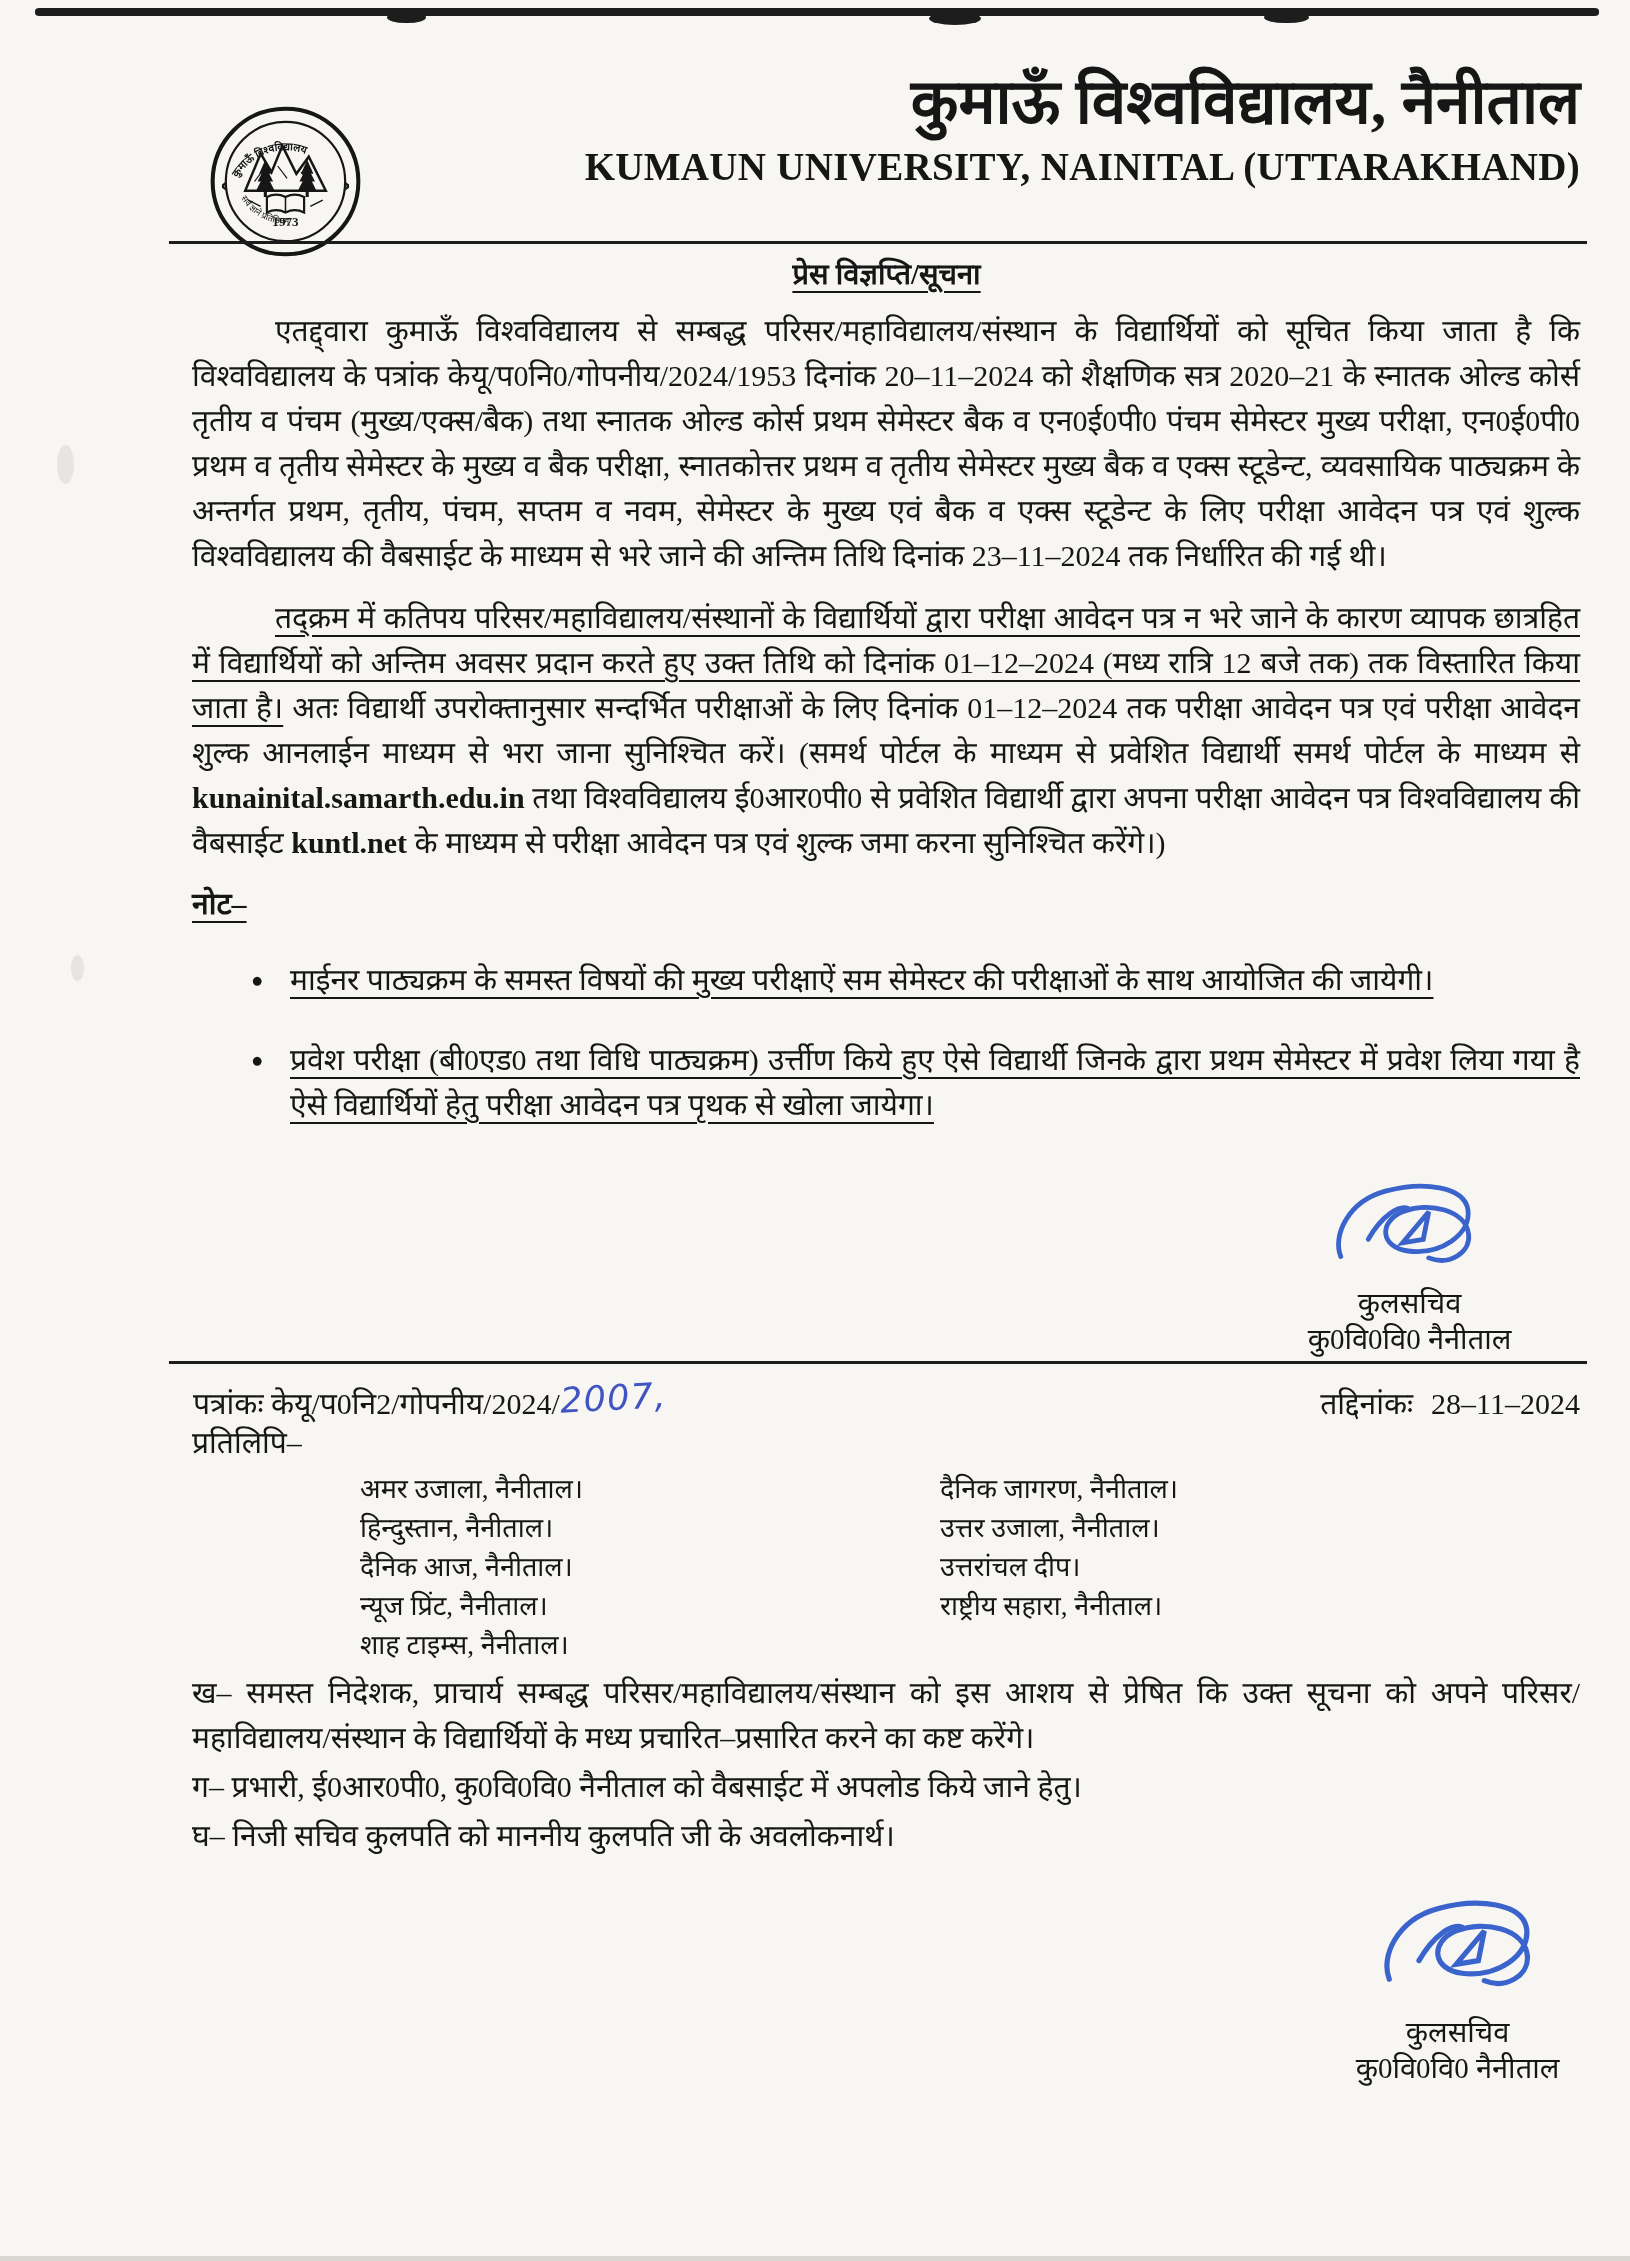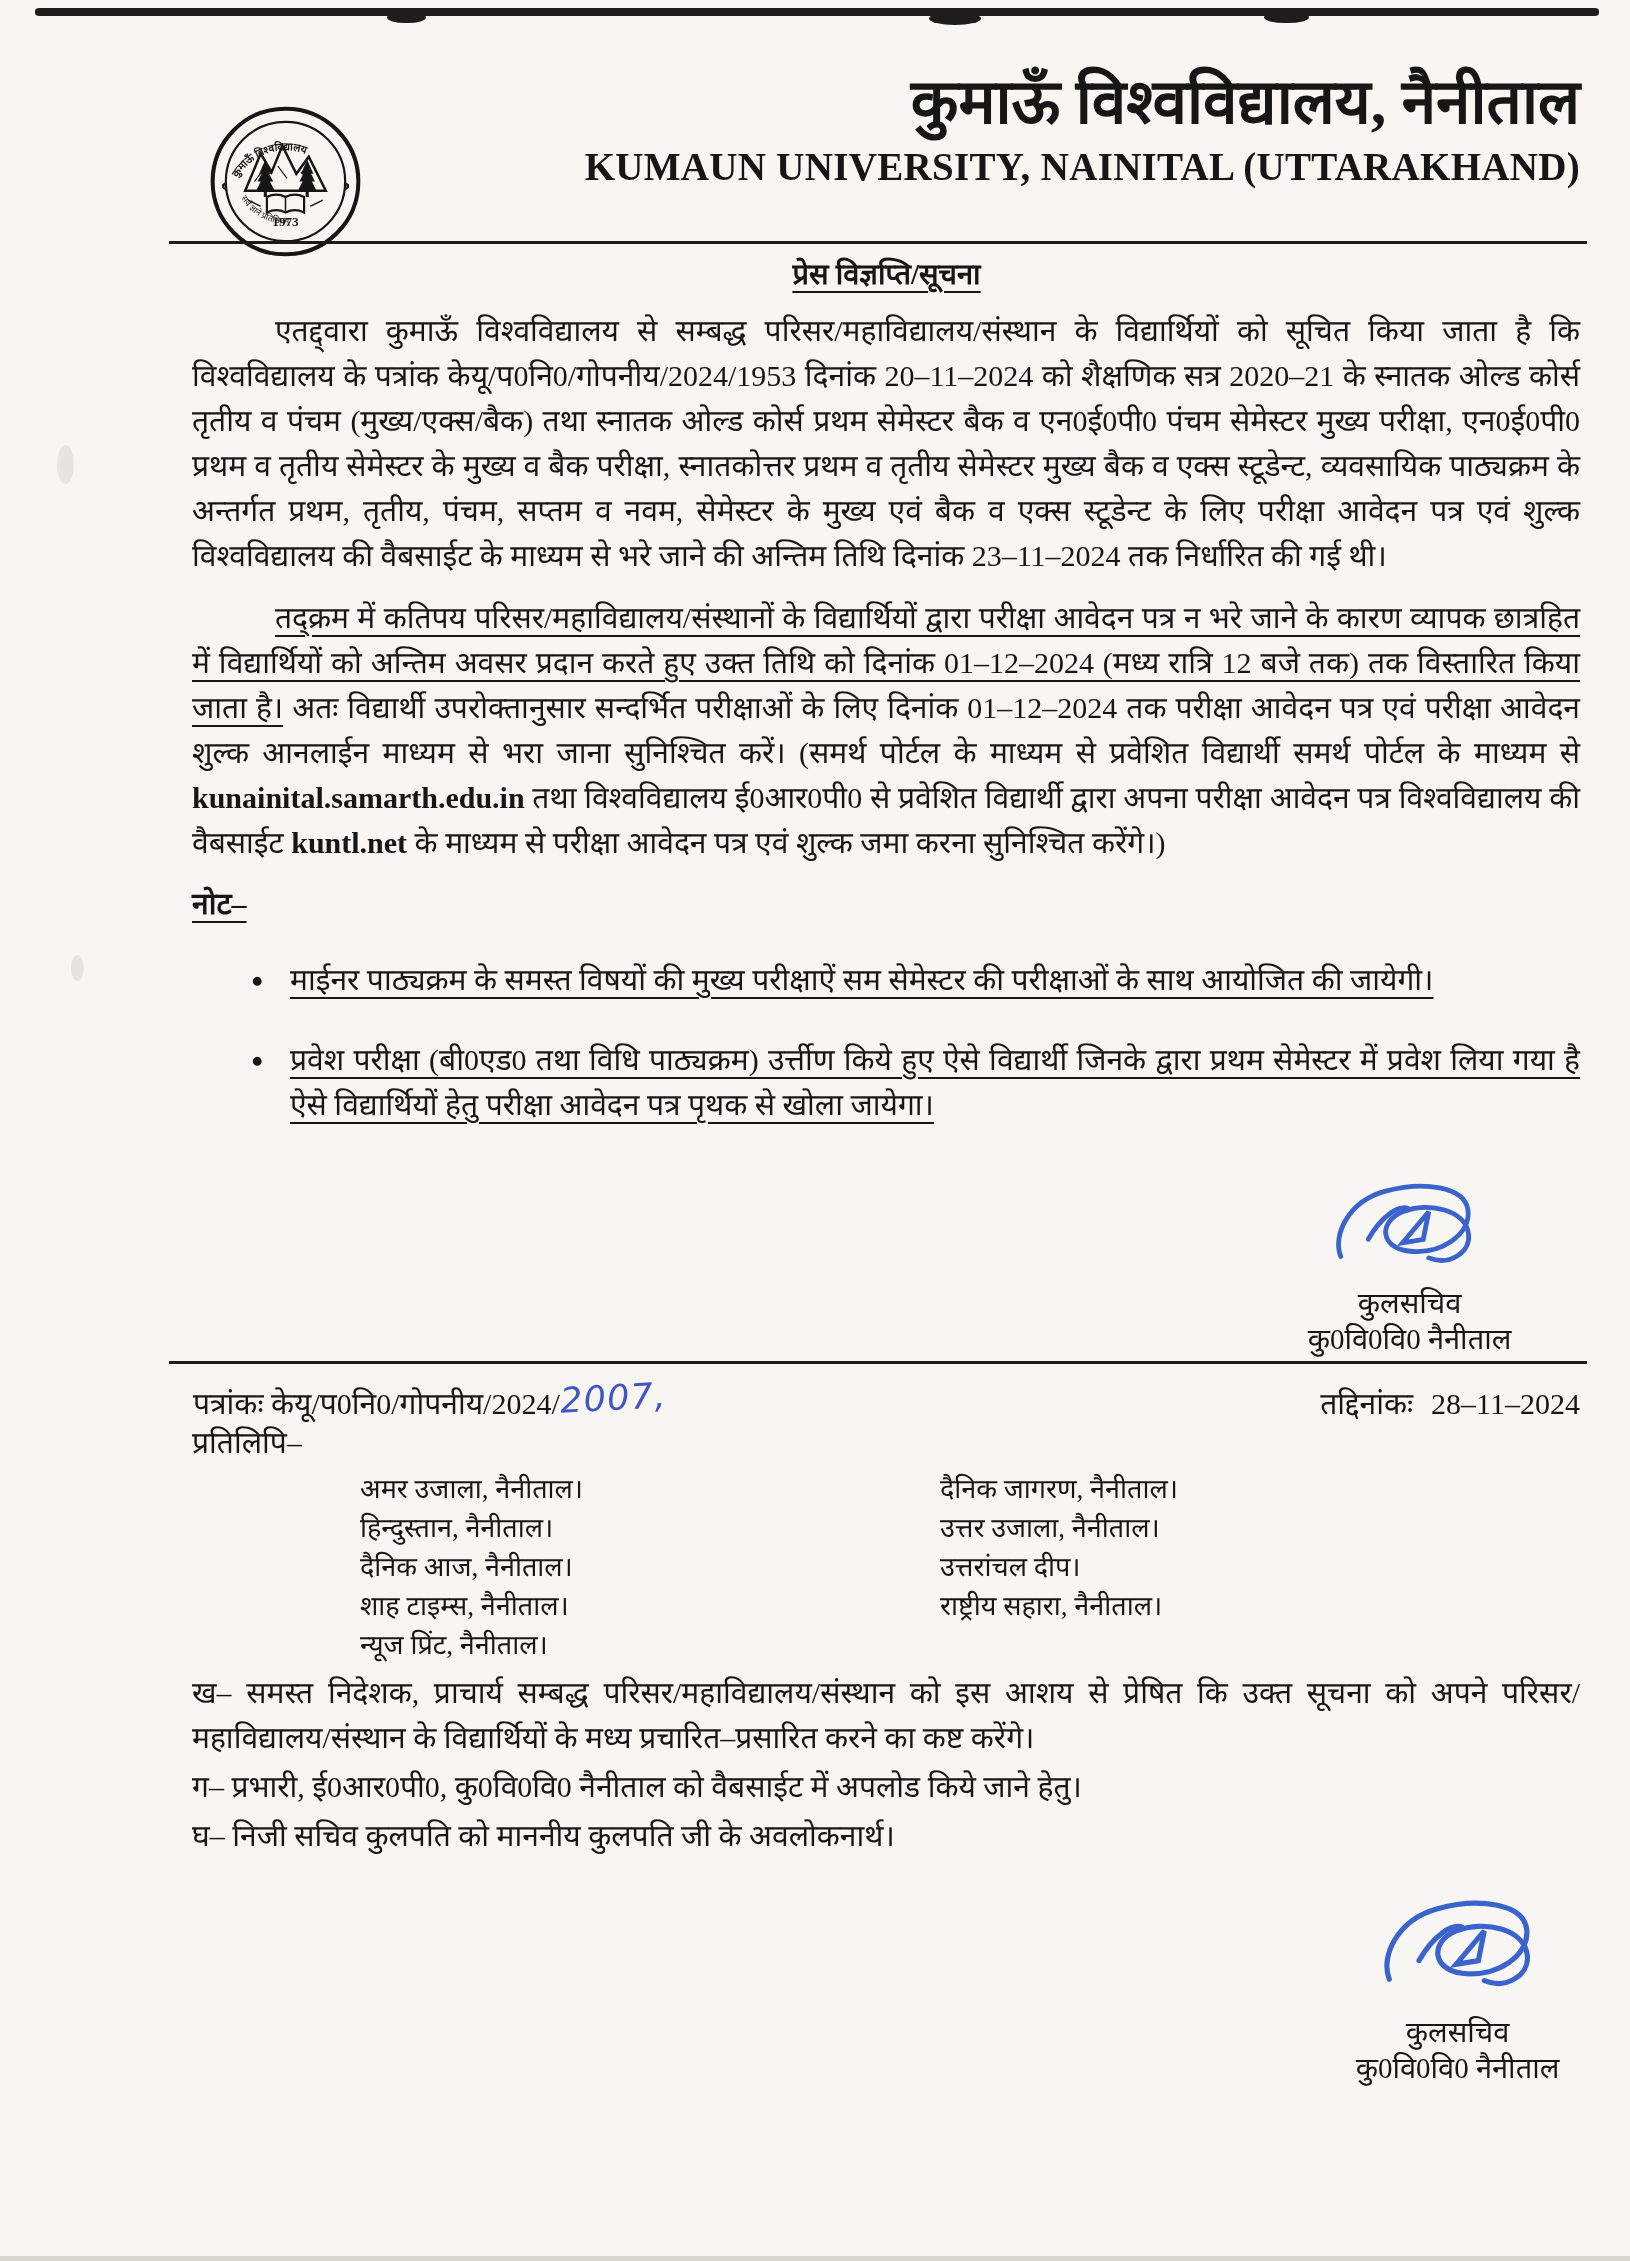--- a/index.html
+++ b/index.html
@@ -145,35 +145,35 @@
         <path d="M120,100 L158,55 L150,95 Z"></path>
       </g>
     </svg>
     <div>कुलसचिव</div>
     <div>कु0वि0वि0 नैनीताल</div>
   </div>
 
   <div class="rule rule-2"></div>
 
   <div class="ref-line">
-    <div><span>पत्रांकः केयू/प0नि0/गोपनीय/2024/</span><span class="hand">2007,</span></div>
+    <div><span>पत्रांकः केयू/प0नि2/गोपनीय/2024/</span><span class="hand">2007,</span></div>
     <div class="ref-date"><span class="lbl">तद्दिनांकः</span><span>28–11–2024</span></div>
   </div>
 
   <div class="copy-block">
     <div class="copy-head">प्रतिलिपि–</div>
 
 
     <div class="papers">
       <ul class="col col-1">
         <li>अमर उजाला, नैनीताल।</li>
         <li>हिन्दुस्तान, नैनीताल।</li>
         <li>दैनिक आज, नैनीताल।</li>
+        <li>न्यूज प्रिंट, नैनीताल।</li>
         <li>शाह टाइम्स, नैनीताल।</li>
-        <li>न्यूज प्रिंट, नैनीताल।</li>
       </ul>
       <ul class="col col-2">
         <li>दैनिक जागरण, नैनीताल।</li>
         <li>उत्तर उजाला, नैनीताल।</li>
         <li>उत्तरांचल दीप।</li>
         <li>राष्ट्रीय सहारा, नैनीताल।</li>
       </ul>
     </div>
 
     <p class="copy-item copy-tail">ख– समस्त निदेशक, प्राचार्य सम्बद्ध परिसर/महाविद्यालय/संस्थान को इस आशय से प्रेषित कि उक्त सूचना को अपने परिसर/महाविद्यालय/संस्थान के विद्यार्थियों के मध्य प्रचारित–प्रसारित करने का कष्ट करेंगे।</p>

